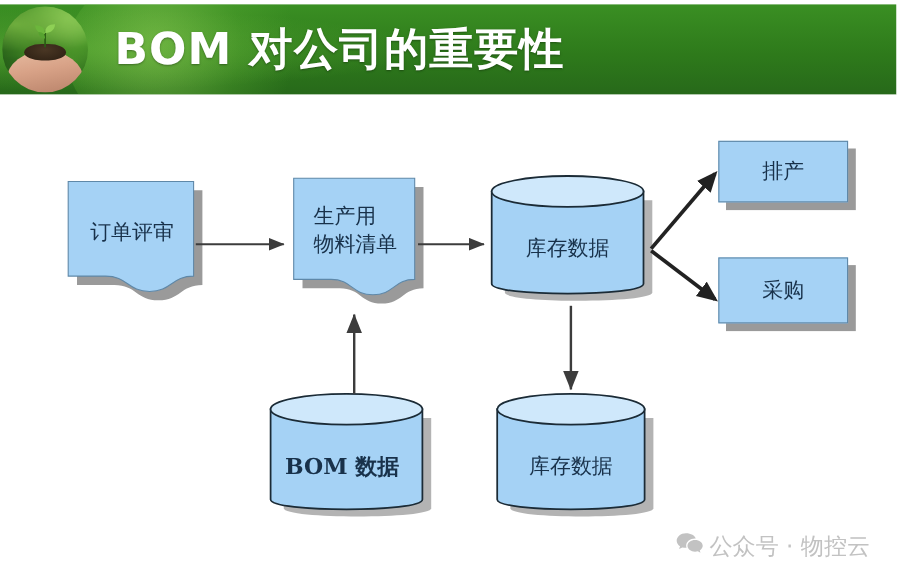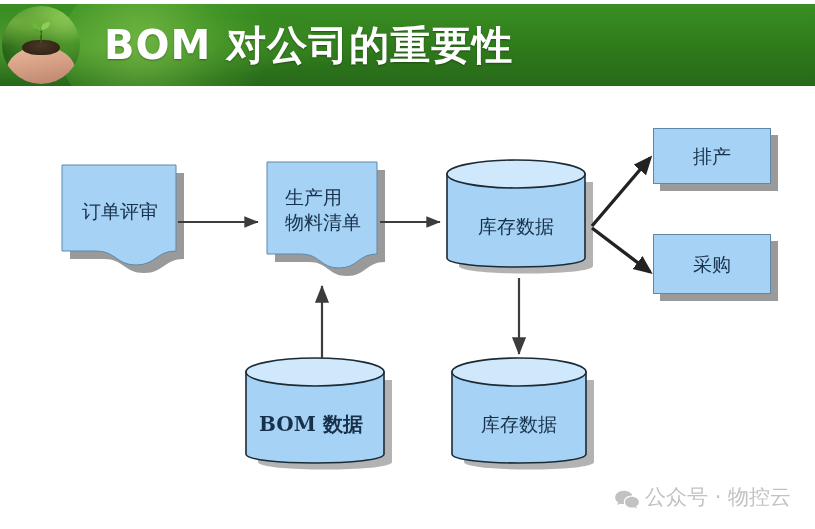--- a/index.html
+++ b/index.html
@@ -96,21 +96,21 @@
   
   .cyl-node{position:absolute;}
   .cyl-node svg{position:absolute;left:0;top:0;}
 
   
   #arrow-layer{position:absolute;left:0;top:0;width:815px;height:443px;pointer-events:none;}
 
   
   #watermark{
     position:absolute;right:24px;bottom:18px;
-    display:flex;align-items:flex-end;gap:5px;
+    display:flex;align-items:flex-start;gap:5px;
     color:#c2c2c2;font-size:21px;white-space:nowrap;
   }
   #watermark .wechat-icon{display:block;width:26px;height:22px;}
 </style>
 </head>
 <body>
 
 <div id="header-banner">
   <div class="sheen"></div>
   <div class="sheen2"></div>

